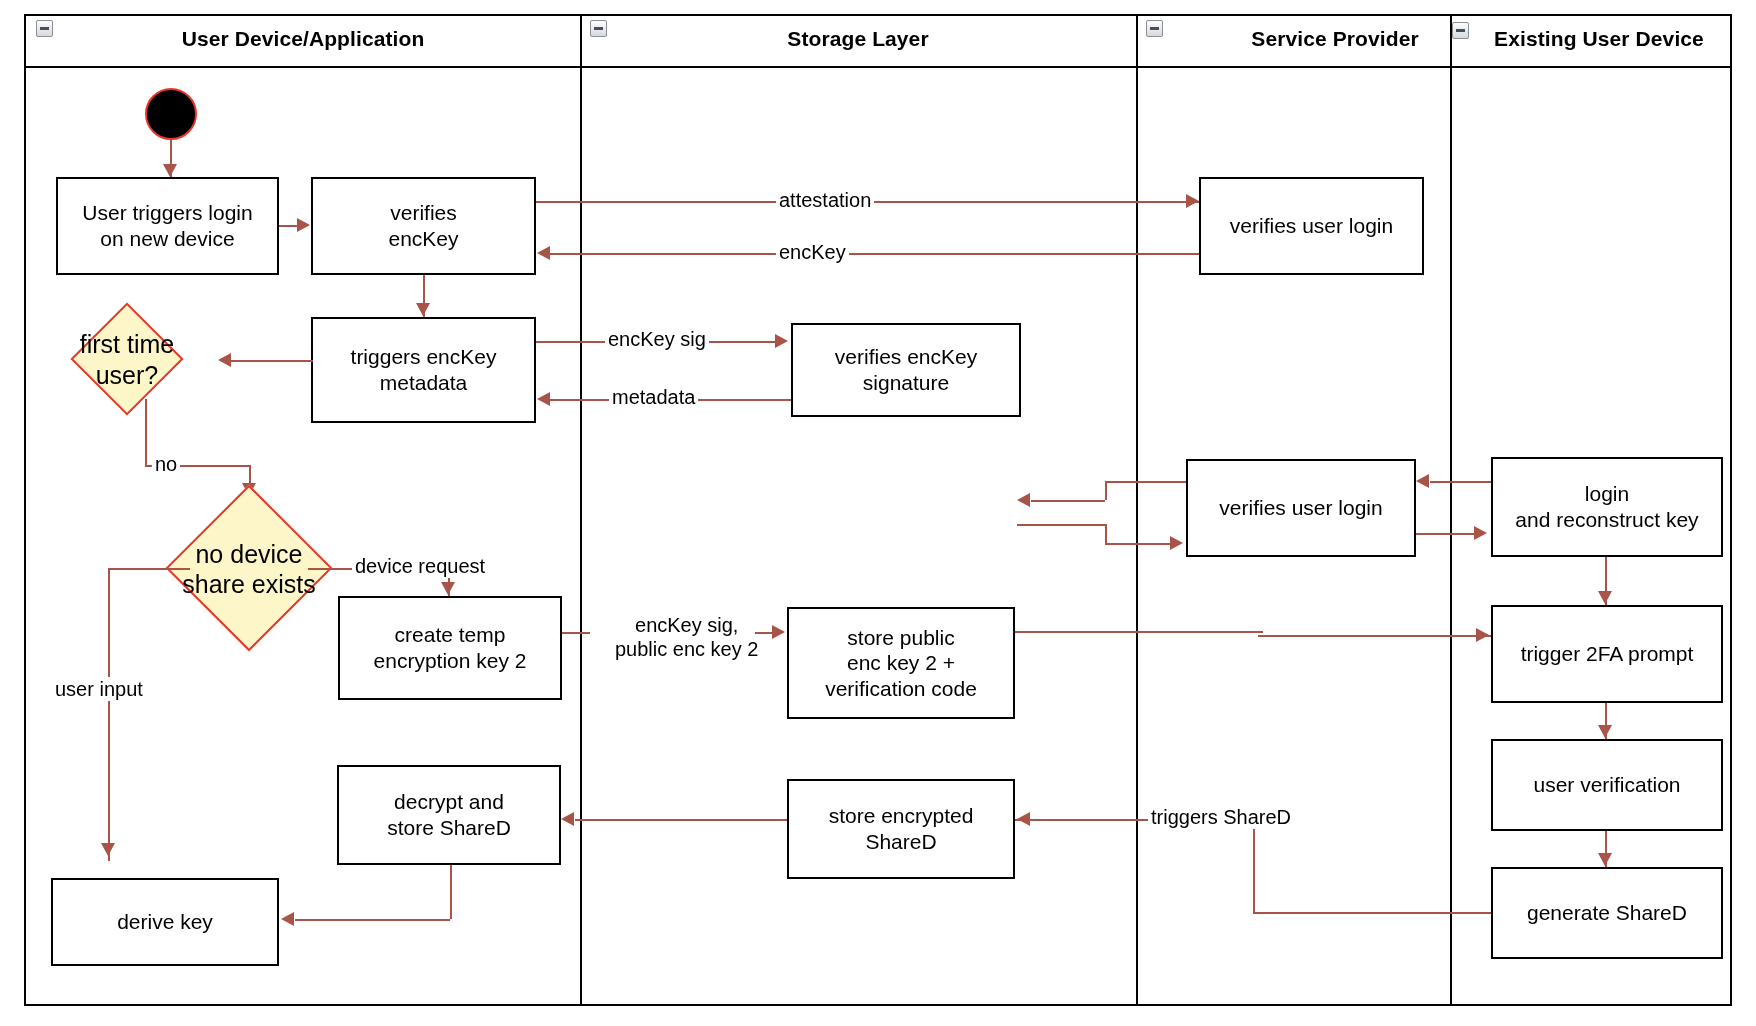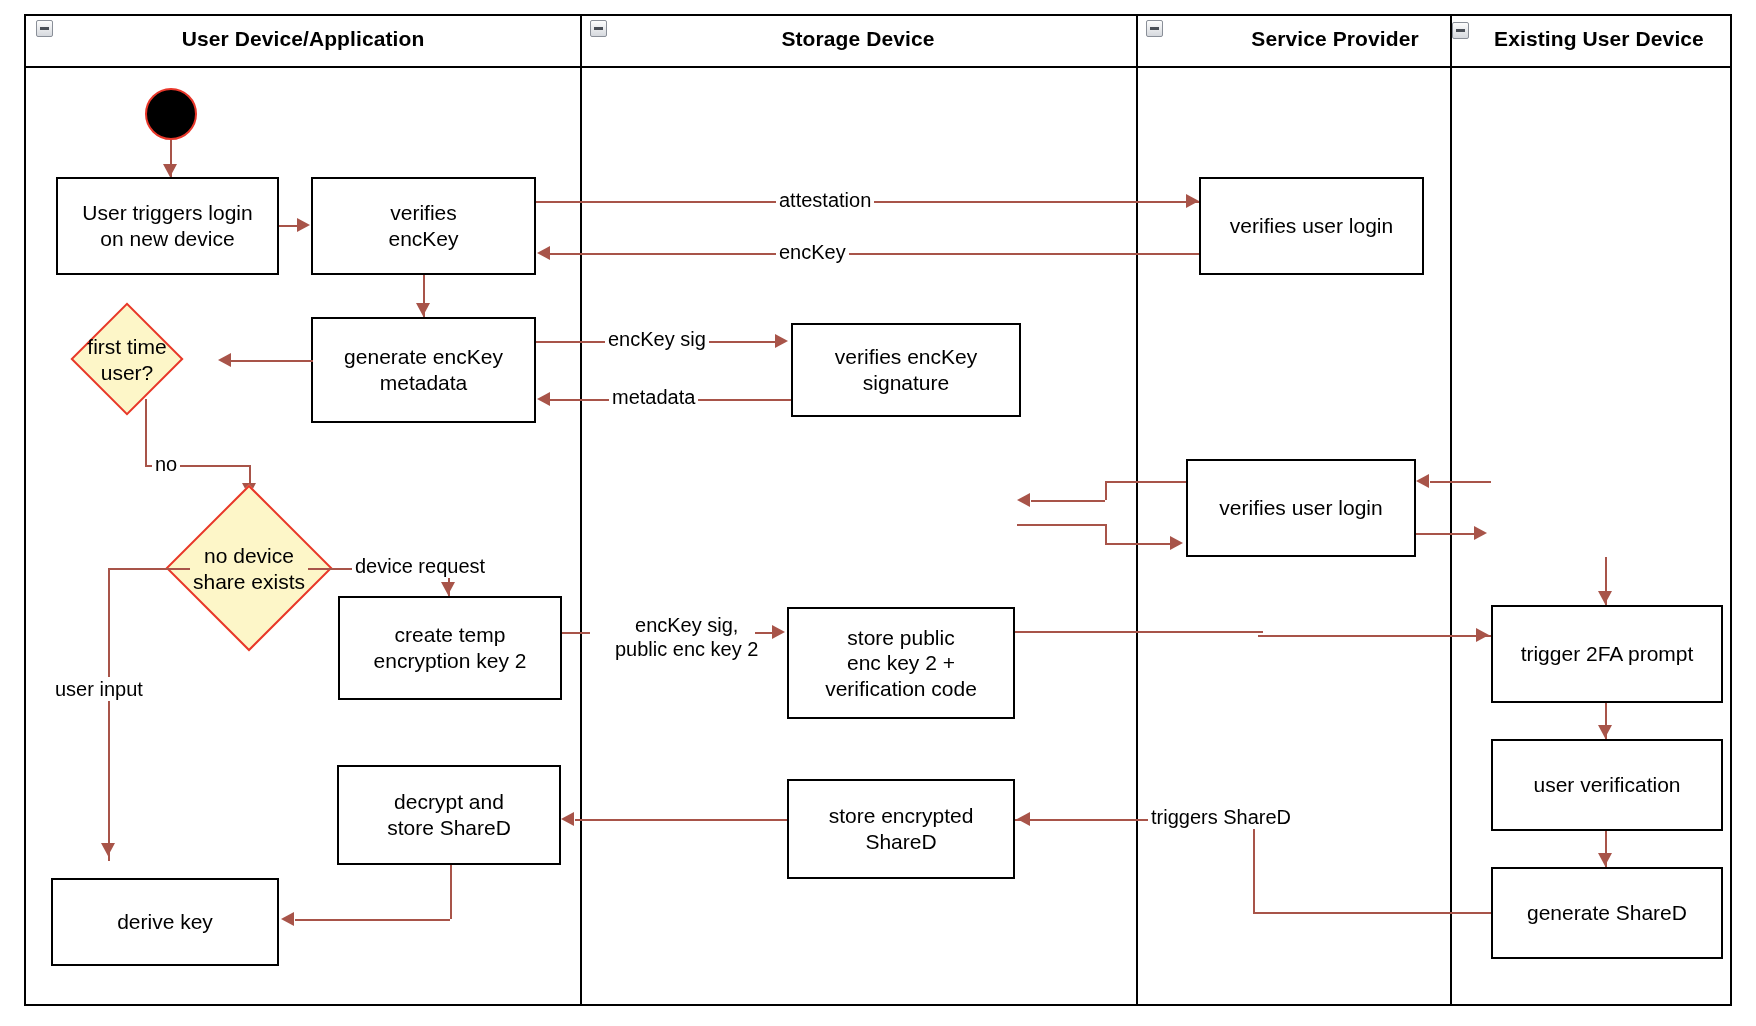--- a/index.html
+++ b/index.html
@@ -25,21 +25,21 @@
 
   
   .node{position:absolute;box-sizing:border-box;border:2.2px solid #000;background:#fff;
         display:flex;align-items:center;justify-content:center;text-align:center;
         font-size:21px;line-height:1.22;color:#000;padding:2px 6px;
         font-family:"Liberation Sans", sans-serif;}
 
   .diamond{position:absolute;box-sizing:border-box;background:#fdf6c8;
            border:2.4px solid #e8372a;transform:rotate(45deg);}
   .diamond-label{position:absolute;display:flex;align-items:center;justify-content:center;
-           text-align:center;font-size:21px;line-height:1.22;color:#000;
+           text-align:center;font-size:25px;line-height:1.22;color:#000;
            font-family:"Liberation Sans", sans-serif;pointer-events:none;}
 
   .start-node{position:absolute;border-radius:50%;background:#000;
               border:2.5px solid #e8372a;box-sizing:border-box;}
 
   
   .hline{position:absolute;height:0;border-top:2.4px solid #a85449;}
   .vline{position:absolute;width:0;border-left:2.4px solid #a85449;}
   .arrow{position:absolute;width:0;height:0;}
   .arrow.right{border-left:13px solid #a85449;border-top:7.5px solid transparent;border-bottom:7.5px solid transparent;}
@@ -64,21 +64,21 @@
   </div>
 
   <div class="lane-head" style="left:26px;width:554px;">
     <span class="lane-title">User Device/Application</span>
   </div>
   <div class="collapse-icon" style="left:36px;">
       <i></i>
     </div>
 
   <div class="lane-head" style="left:580px;width:556px;">
-    <span class="lane-title">Storage Device</span>
+    <span class="lane-title">Storage Layer</span>
   </div>
   <div class="collapse-icon" style="left:590px;">
       <i></i>
     </div>
 
   <div class="lane-head" style="left:1136px;width:314px;margin-left:42px;">
     <span class="lane-title">Service Provider</span>
   </div>
   <div class="collapse-icon" style="left:1146px;">
       <i></i>
@@ -105,21 +105,21 @@
 
   <div class="node" style="left:311px;top:177px;width:225px;height:98px;">
     <span style="white-space:pre-line;">verifies
 encKey</span>
   </div>
 
   <div class="vline" style="left:423px;top:275px;height:42px;"></div>
   <div class="arrow down" style="left:416px;top:303px;"></div>
 
   <div class="node" style="left:311px;top:317px;width:225px;height:106px;">
-    <span style="white-space:pre-line;">generate encKey
+    <span style="white-space:pre-line;">triggers encKey
 metadata</span>
   </div>
 
   <div class="diamond" style="left:87px;top:319px;width:80px;height:80px;"></div>
   <div class="diamond-label" style="left: 58px; top: 332px; width: 138px; height: 55px; white-space: pre-line;">first time
 user?</div>
   <div class="hline" style="left:228px;top:360px;width:85px;"></div>
   <div class="arrow left" style="left:218px;top:353px;"></div>
 
   <div class="vline" style="left:145px;top:399px;height:66px;"></div>
@@ -213,20 +213,24 @@
   <div class="hline" style="left:1105px;top:481px;width:81px;"></div>
   <div class="vline" style="left:1105px;top:481px;height:19px;"></div>
   <div class="hline" style="left:1031px;top:500px;width:74px;"></div>
   <div class="arrow left" style="left:1017px;top:493px;"></div>
 
   <div class="hline" style="left:1017px;top:524px;width:88px;"></div>
   <div class="vline" style="left:1105px;top:524px;height:19px;"></div>
   <div class="hline" style="left:1105px;top:543px;width:68px;"></div>
   <div class="arrow right" style="left:1170px;top:536px;"></div>
 
+  <div class="node" style="left:1491px;top:457px;width:232px;height:100px;">
+    <span style="white-space:pre-line;">login
+and reconstruct key</span>
+  </div>
 
   <div class="hline" style="left:1430px;top:481px;width:61px;"></div>
   <div class="arrow left" style="left:1416px;top:474px;"></div>
 
   <div class="hline" style="left:1416px;top:533px;width:61px;"></div>
   <div class="arrow right" style="left:1474px;top:526px;"></div>
 
   <div class="vline" style="left:1605px;top:557px;height:48px;"></div>
   <div class="arrow down" style="left:1598px;top:591px;"></div>
 

